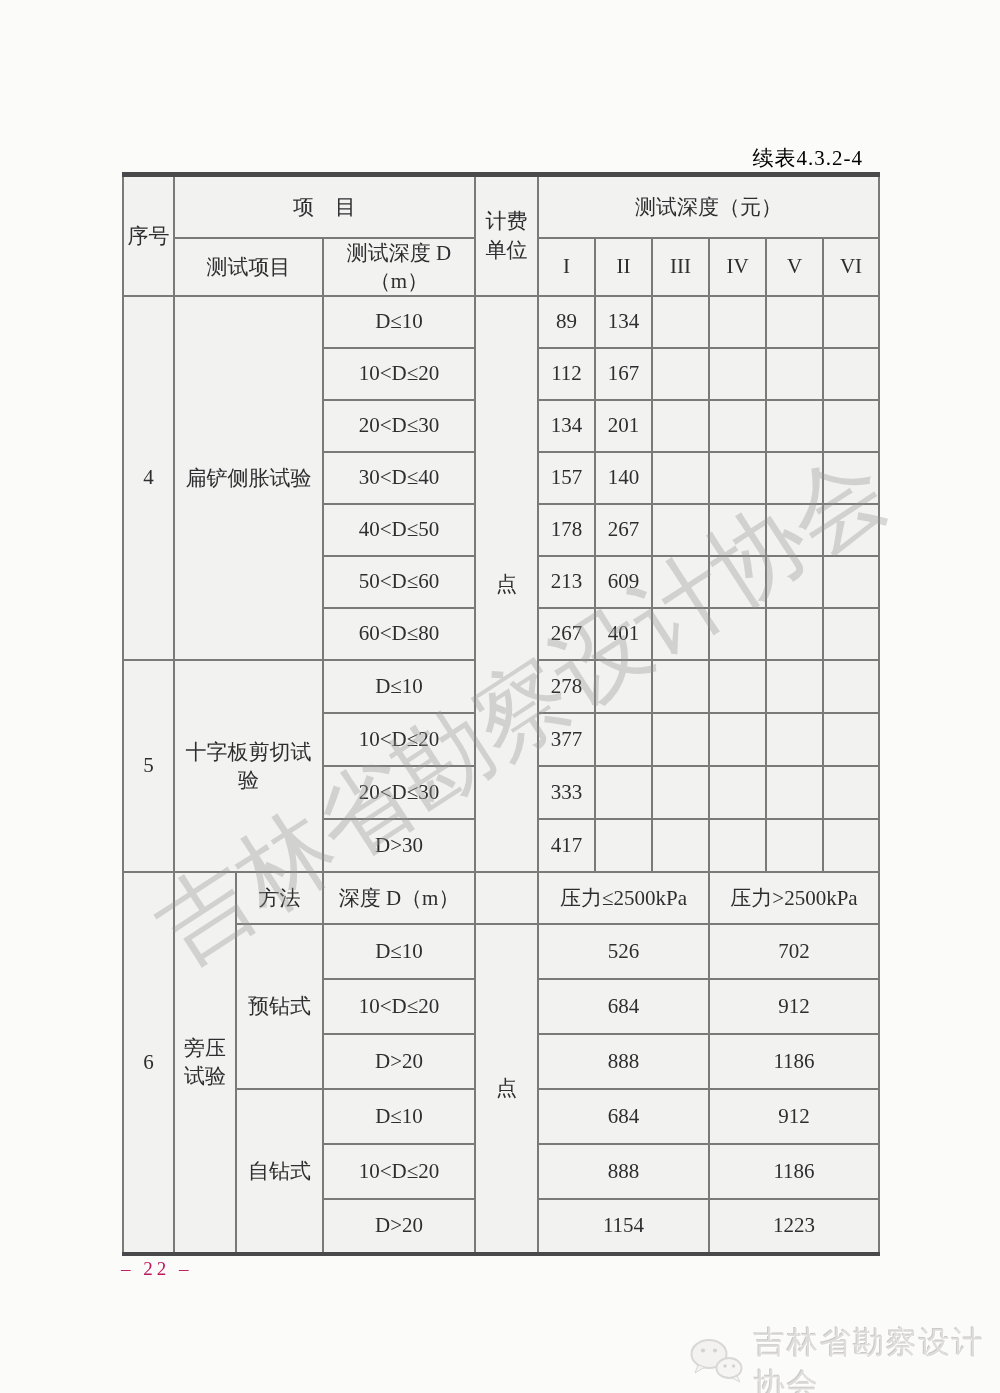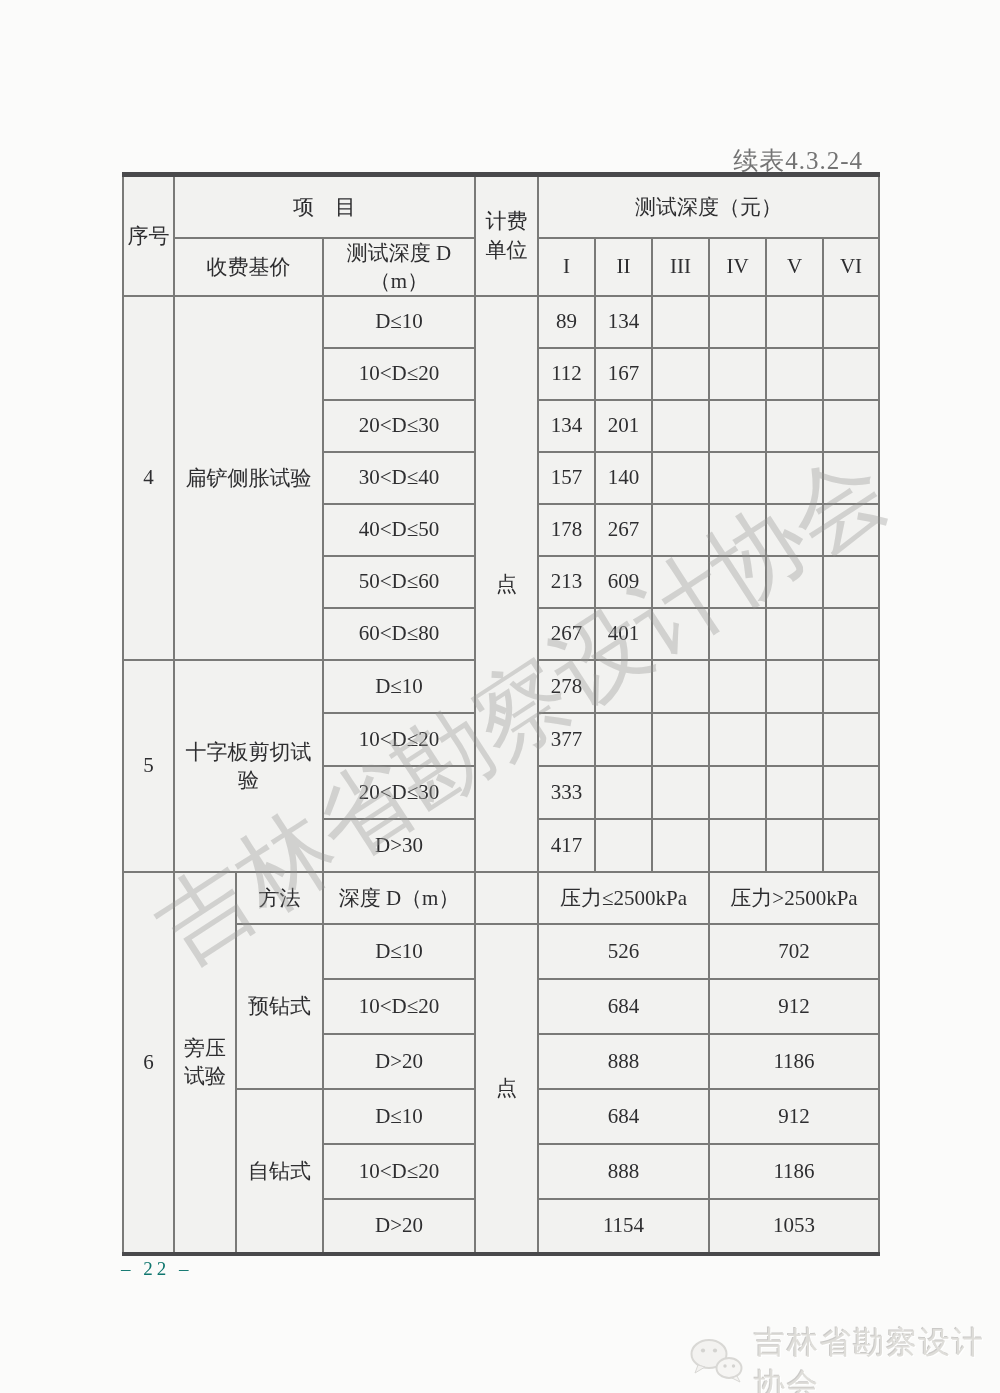--- a/index.html
+++ b/index.html
@@ -6,21 +6,21 @@
   body {
     position:relative;
     width:1000px; height:1393px;
     background:#fbfbfa;
     font-family:"Liberation Serif","DejaVu Serif",serif;
     color:#2e2e30;
     overflow:hidden;
   }
   .continued-label {
     position:absolute; top:144px; right:137px;
-    font-size:25px; color:#737373; letter-spacing:1px;text-align:center;
+    font-size:21px; color:#000000; letter-spacing:1px;text-align:center;
   }
   table.fee-table {
     position:absolute; left:122px; top:172px;
     width:756px; border-collapse:collapse; table-layout:fixed;
     background:#f2f2f0;
     border-left:2px solid #7a7a78;
     border-right:2px solid #7a7a78;
     border-top:5px solid #49494b;
     border-bottom:4px solid #49494b;
   }
@@ -36,21 +36,21 @@
   .wm-diagonal {
     position:absolute; left:93px; top:652px; width:830px; height:100px;
     text-align:center; white-space:nowrap;
     font-size:94px; letter-spacing:0px;
     color:rgba(148,148,146,0.35);
     transform:rotate(-33deg); transform-origin:center;
     pointer-events:none; z-index:5;
   }
   .page-number {
     position:absolute; left:121px; top:1258px;
-    font-size:19px; color:#0f766e; letter-spacing:4px;
+    font-size:19px; color:#be185d; letter-spacing:4px;
   }
   .wm-footer {
     position:absolute; left:688px; top:1322px;
     display:flex; align-items:center; gap:10px;
     color:#deddd9; font-size:31px; letter-spacing:2px;
     text-shadow:1px 1px 0 #ffffff, -1px -1px 0 #cbcac8;
     z-index:6;
   }
   .wm-footer .bubble-icon { flex:0 0 auto; display:block; }
 </style>
@@ -76,21 +76,21 @@
   <tbody>
 
     <tr class="h63">
       <th rowspan="2">序号</th>
       <th colspan="3">项　目</th>
       <th rowspan="2" class="pre">计费
 单位</th>
       <th colspan="6">测试深度（元）</th>
     </tr>
     <tr class="h48">
-      <th colspan="2">收费基价</th>
+      <th colspan="2">测试项目</th>
       <th>测试深度 D（m）</th>
       <th>I</th>
       <th>II</th>
       <th>III</th>
       <th>IV</th>
       <th>V</th>
       <th>VI</th>
     </tr>
 
     <tr class="h52">
@@ -233,21 +233,21 @@
       <td colspan="3">912</td>
     </tr>
     <tr class="h55">
       <td>10&lt;D≤20</td>
       <td colspan="3">888</td>
       <td colspan="3">1186</td>
     </tr>
     <tr class="h55">
       <td>D&gt;20</td>
       <td colspan="3">1154</td>
-      <td colspan="3">1053</td>
+      <td colspan="3">1223</td>
     </tr>
   </tbody>
 </table>
 
 <div class="wm-diagonal">吉林省勘察设计协会</div>
 
 <div class="page-number">– 22 –</div>
 
 <div class="wm-footer">
   <span class="bubble-icon">

